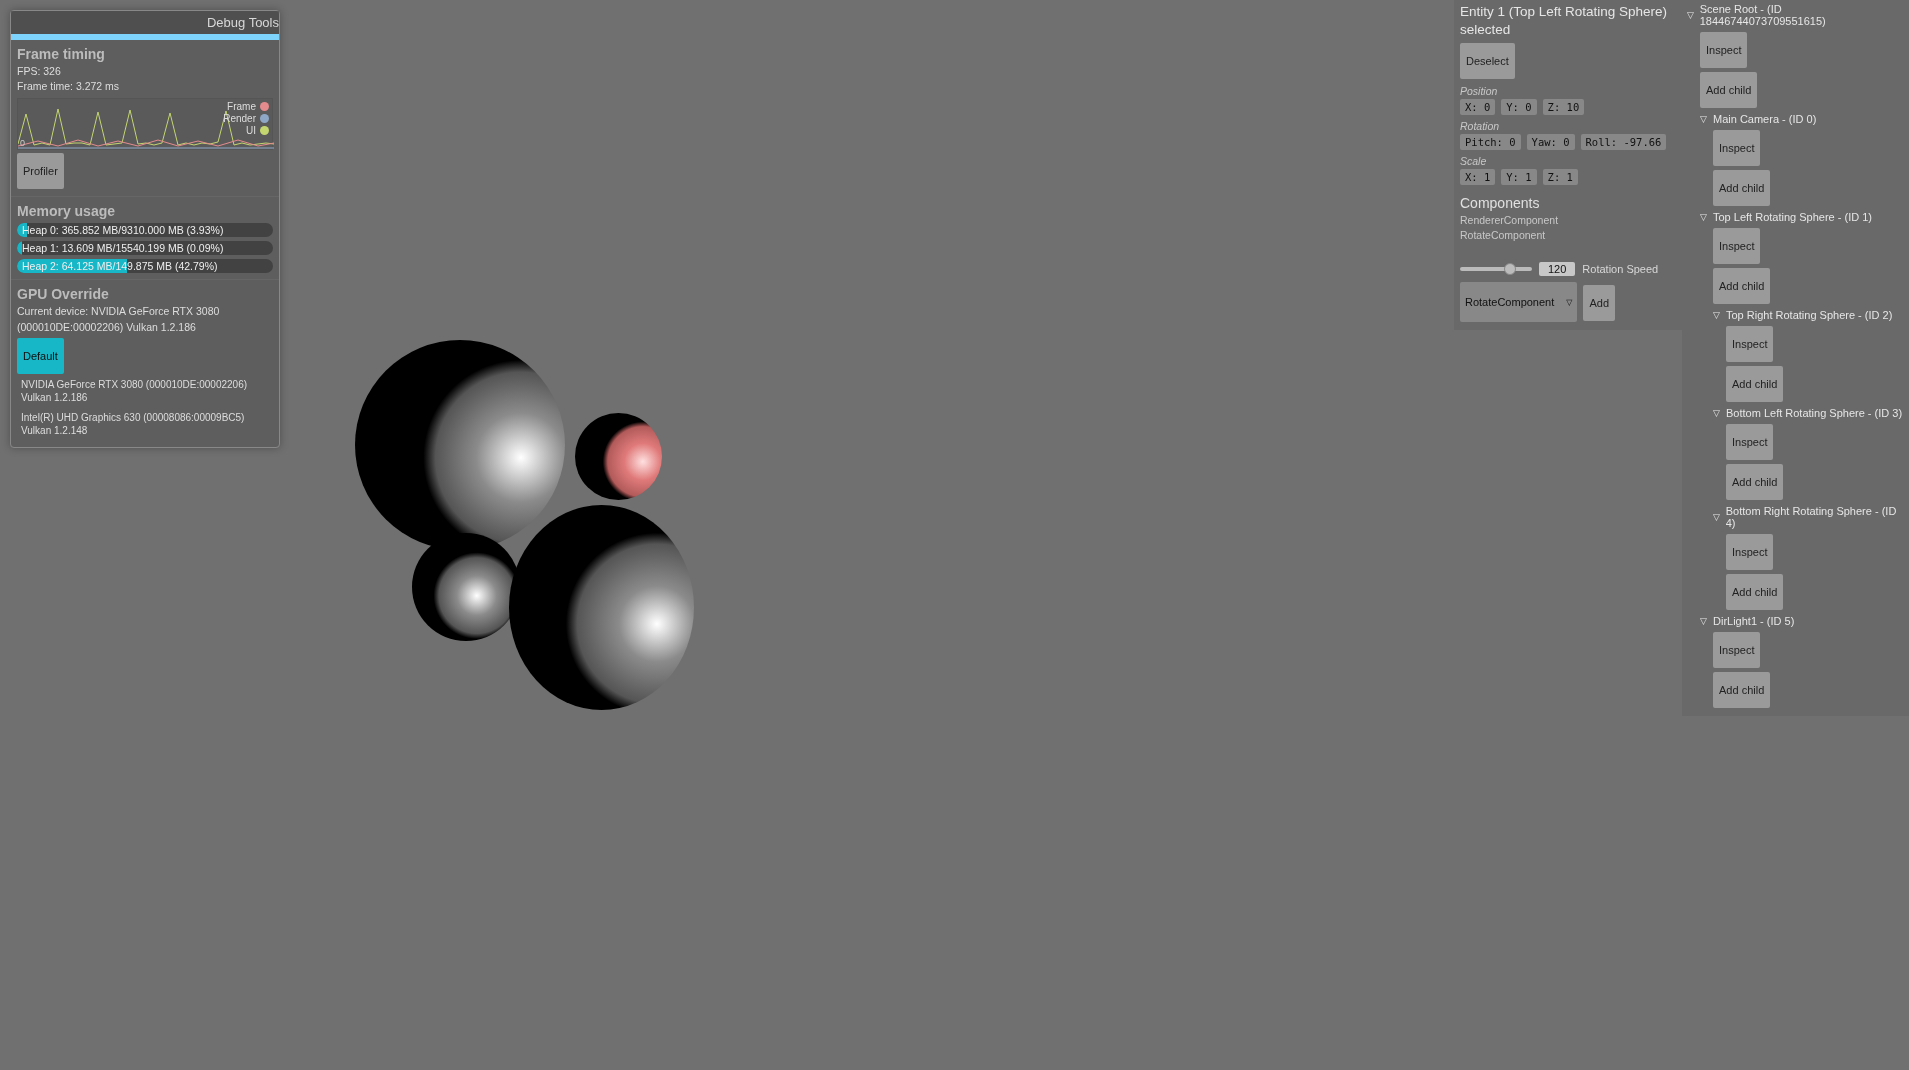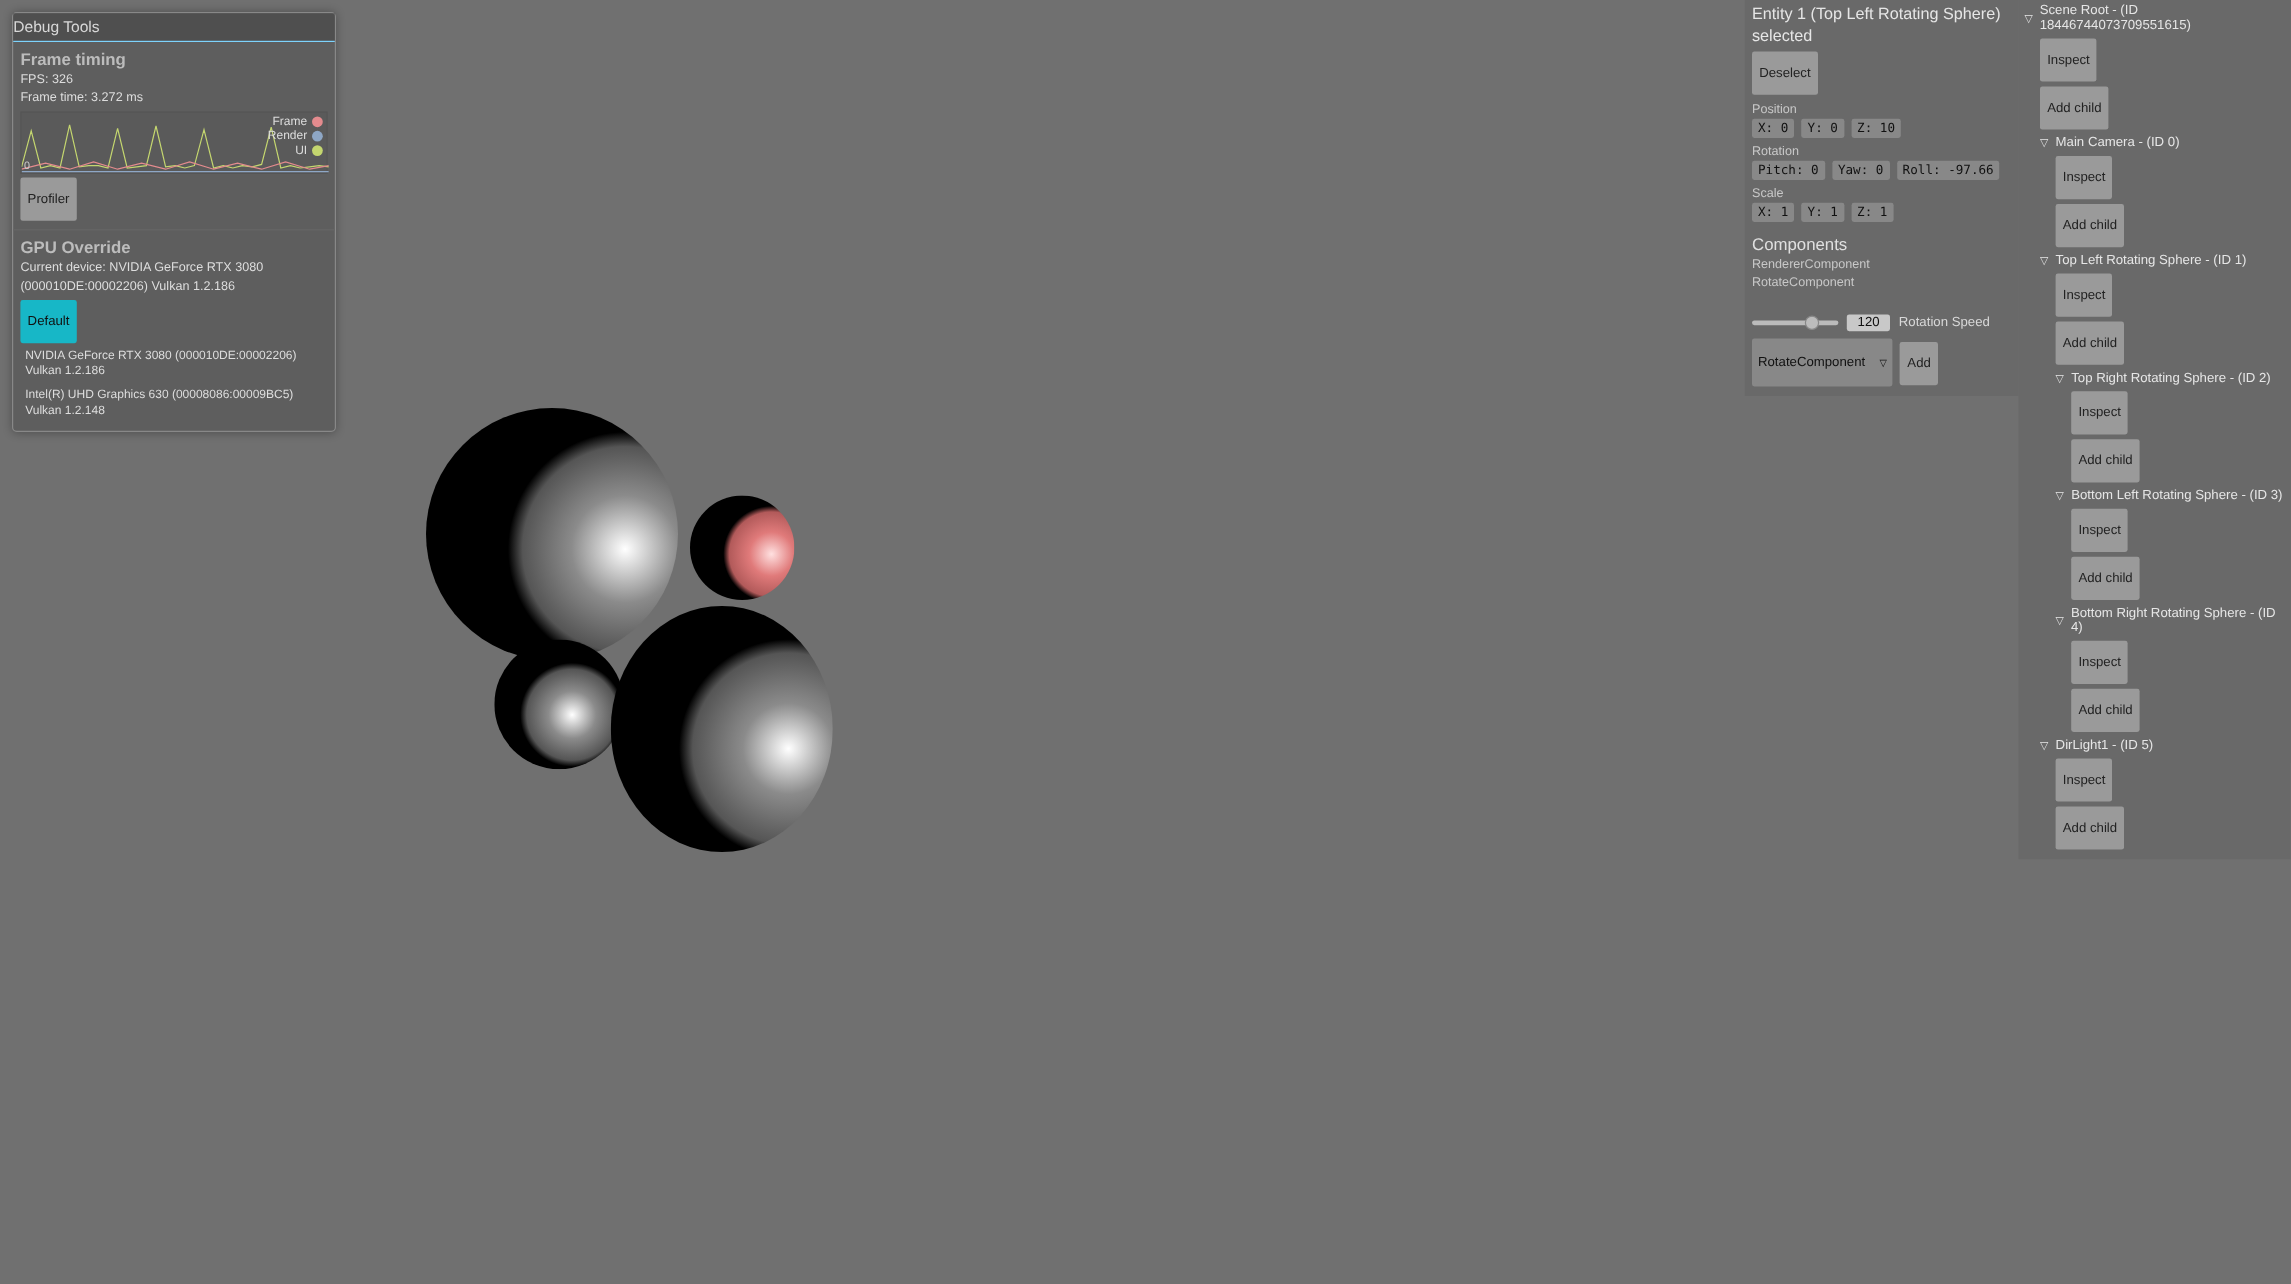--- a/index.html
+++ b/index.html
@@ -18,25 +18,25 @@
   position: absolute;
   left: 10px;
   top: 10px;
   width: 270px;
   background: rgba(90,90,90,0.85);
   border: 1px solid #888;
   border-radius: 4px;
   box-shadow: 0 0 8px rgba(0,0,0,0.3);
 }
 .debug-title {
-  text-align: left;
+  text-align: right;
   font-size: 13px;
   padding: 4px 0;
   background: rgba(70,70,70,0.6);
-  border-bottom: 1px solid #7dd3fc;
+  border-bottom: 6px solid #7dd3fc;
 }
 .dp-section { padding: 3px 6px 6px 6px; border-bottom: 1px solid #666; }
 .dp-section:last-child { border-bottom: none; }
 .dp-head { font-size: 14px; color: #bcbcbc; margin: 3px 0 2px 0; font-weight: bold; }
 .dp-small { font-size: 10.5px; color: #ddd; line-height: 1.45; }
 .dp-graph {
   position: relative;
   width: 256px;
   height: 52px;
   border: 1px solid #555;
@@ -88,21 +88,21 @@
 
 .inspector {
   position: absolute;
   right: 227px;
   top: 0;
   width: 228px;
   background: rgba(100,100,100,0.55);
   padding: 3px 6px 8px 6px;
 }
 .insp-title { font-size: 13.5px; color: #e6e6e6; line-height: 1.3; margin-bottom: 2px; }
-.insp-label { font-size: 10.5px; color: #c8c8c8; margin-top: 5px; margin-bottom: 2px; }
+.insp-label { font-size: 10.5px; color: #c8c8c8; margin-top: 5px; margin-bottom: 2px; font-style: italic; }
 .pill {
   background: #888;
   border-radius: 2px;
   padding: 2px 5px;
   font-family: monospace;
   font-size: 10.5px;
   color: #111;
   display: inline-block;
 }
 .pill-row { display: flex; gap: 6px; }
@@ -180,20 +180,35 @@
           </div>
         <div class="dp-legend-row">
             <span>UI</span>
             <span class="dp-dot" style="background:#c4d66f"></span>
           </div>
       </div>
     </div>
     <button class="btn">Profiler</button>
   </div>
 
+  <div class="dp-section">
+    <div class="dp-head">Memory usage</div>
+    <div class="membar">
+        <div class="membar-fill" style="width:3.93%"></div>
+        <div class="membar-label">Heap 0: 365.852 MB/9310.000 MB (3.93%)</div>
+      </div>
+    <div class="membar">
+        <div class="membar-fill" style="width:2%"></div>
+        <div class="membar-label">Heap 1: 13.609 MB/15540.199 MB (0.09%)</div>
+      </div>
+    <div class="membar">
+        <div class="membar-fill" style="width:42.79%"></div>
+        <div class="membar-label">Heap 2: 64.125 MB/149.875 MB (42.79%)</div>
+      </div>
+  </div>
 
 
   <div class="dp-section">
     <div class="dp-head">GPU Override</div>
     <div class="dp-small">Current device: NVIDIA GeForce RTX 3080 (000010DE:00002206) Vulkan 1.2.186</div>
     <button class="btn active">Default</button>
     <div class="gpu-item">NVIDIA GeForce RTX 3080 (000010DE:00002206) Vulkan 1.2.186</div>
     <div class="gpu-item">Intel(R) UHD Graphics 630 (00008086:00009BC5) Vulkan 1.2.148</div>
   </div>
 </div>

